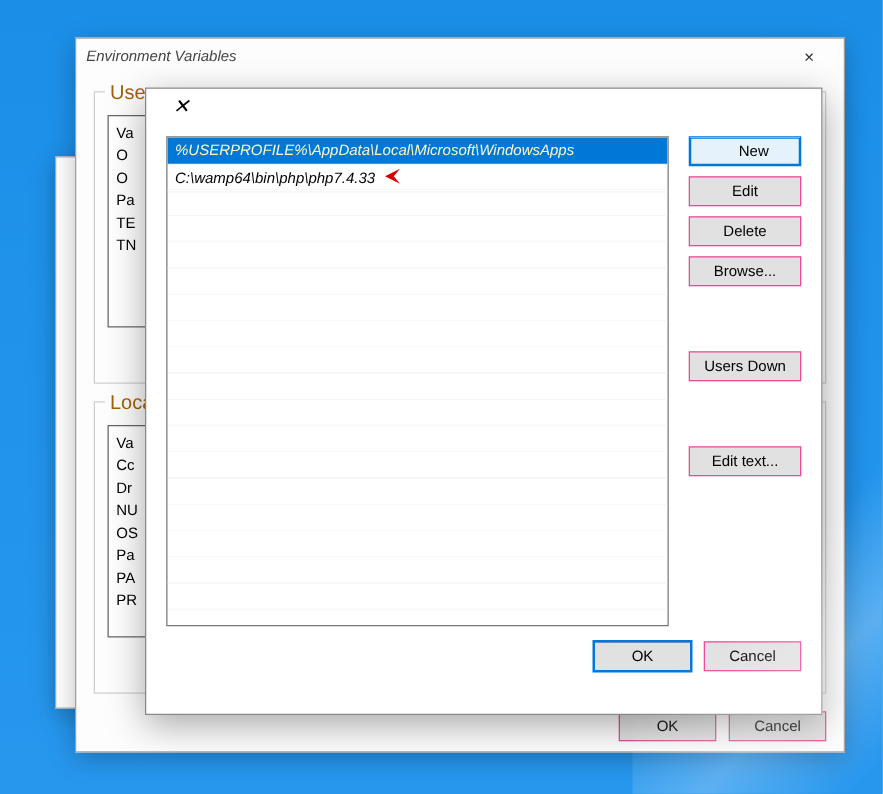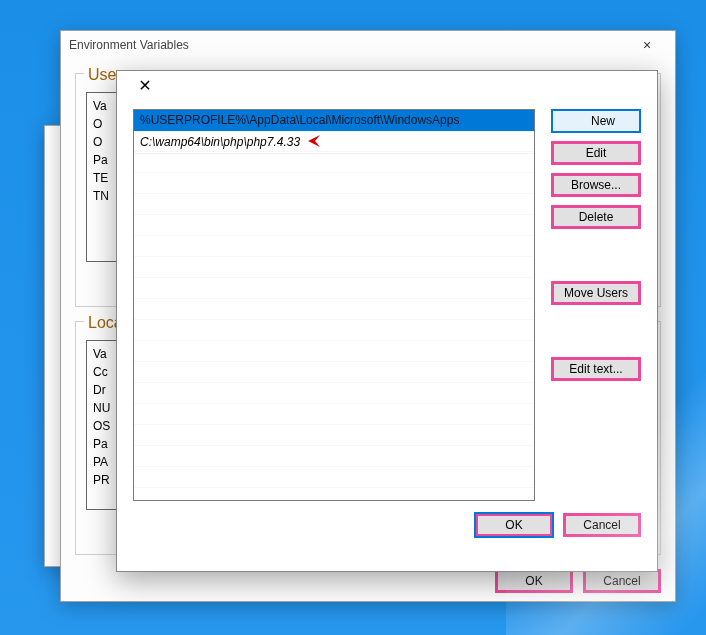--- a/index.html
+++ b/index.html
@@ -35,20 +35,21 @@
     border: 1px solid #a0a0a0;
     box-shadow: 0 5px 20px rgba(0,0,0,0.25);
   }
   .titlebar {
     height: 28px;
     display: flex;
     align-items: center;
     padding: 0 8px;
     font-size: 12px;
     color: #444;
+    font-style: italic;
   }
   .titlebar .title { flex:1; }
   .titlebar .close {
     width: 40px;
     text-align: center;
     font-size: 14px;
     color:#333;
     cursor:pointer;
   }
 
@@ -105,21 +106,21 @@
   .btnrow {
     display:flex;
     justify-content:flex-end;
     gap:10px;
     margin-top:10px;
   }
   button.std {
     min-width: 78px;
     height: 24px;
     background:#e1e1e1;
-    border:3px solid #ec4899;
+    border:1px solid #ec4899;
     font: inherit;
     padding: 0 10px;
     cursor:pointer;
   }
   button.defaultbtn{ outline:2px solid #0078d7; outline-offset:-1px;}
   button.selectedbtn{
     background:#e5f1fb;
     border:1px solid #0078d7;
     box-shadow: 0 0 0 1px #0078d7 inset;
     padding-left: 24px;
@@ -159,21 +160,22 @@
   #path-list .item{
     padding:2px 6px;
     line-height:17px;
     white-space:nowrap;
     overflow:hidden;
     text-overflow:ellipsis;
     border-bottom:1px solid #f3f3f3;
   }
   #path-list .item.selected{
     background:#0078d7;
-    color:#0f172a;
+    color:#fef9c3;
+    font-style:italic;
   }
   #path-list .fill-lines{
     position:absolute;
     left:0;right:0;top:0;bottom:0;
     pointer-events:none;
     background: repeating-linear-gradient(
       to bottom,
       transparent 0, transparent 20px,
       #f4f4f4 20px, #f4f4f4 21px
     );
@@ -271,24 +273,24 @@
       <div class="item selected" style="position: relative; z-index: 1;">%USERPROFILE%\AppData\Local\Microsoft\WindowsApps</div>
           <div class="item" style="position: relative; z-index: 1; font-style: italic;">C:\wamp64\bin\php\php7.4.33<span class="red-arrow" style="position: absolute; left: 170px; top: 1px;">
               <svg width="18" height="16" viewBox="0 0 18 16">
                 <path d="M16 2 L4 8 L16 14 L11 8 Z" fill="#d60000"></path>
               </svg>
             </span></div>
         </div>
       <div class="side-buttons">
         <button class="std selectedbtn">New</button>
         <button class="std">Edit</button>
+        <button class="std">Delete</button>
         <button class="std">Browse...</button>
-        <button class="std">Delete</button>
         <div class="spacer"></div>
-        <button class="std">Move Users</button>
+        <button class="std">Users Down</button>
         <div class="spacer"></div>
         <button class="std">Edit text...</button>
       </div>
     </div>
 
     <div class="footer">
       <button class="std defaultbtn">OK</button>
       <button class="std">Cancel</button>
     </div>
   </div>

